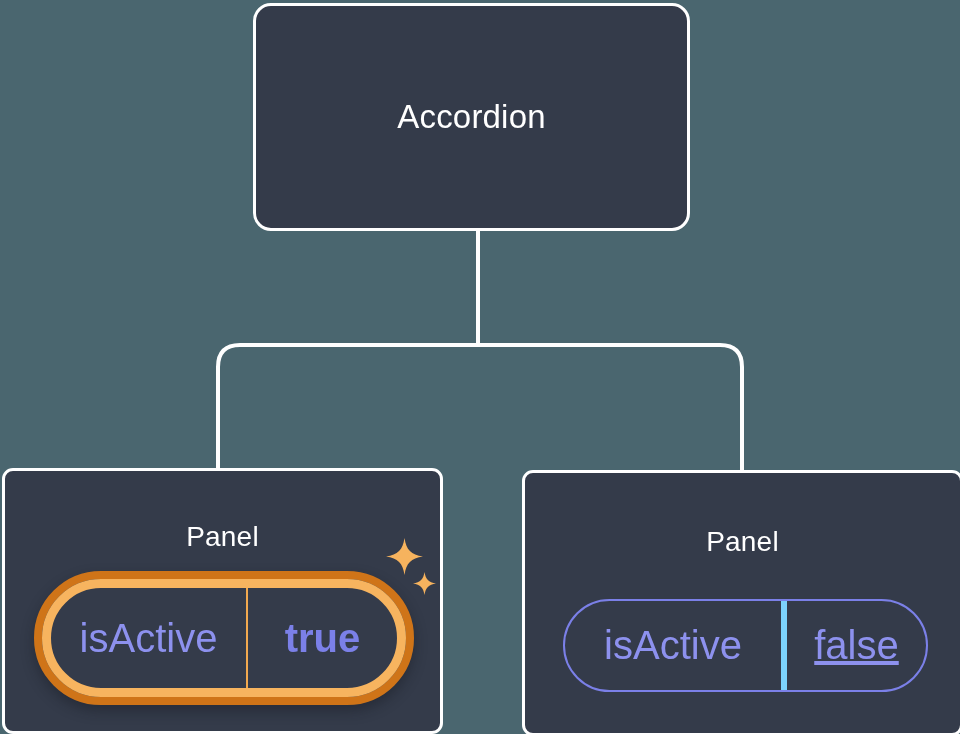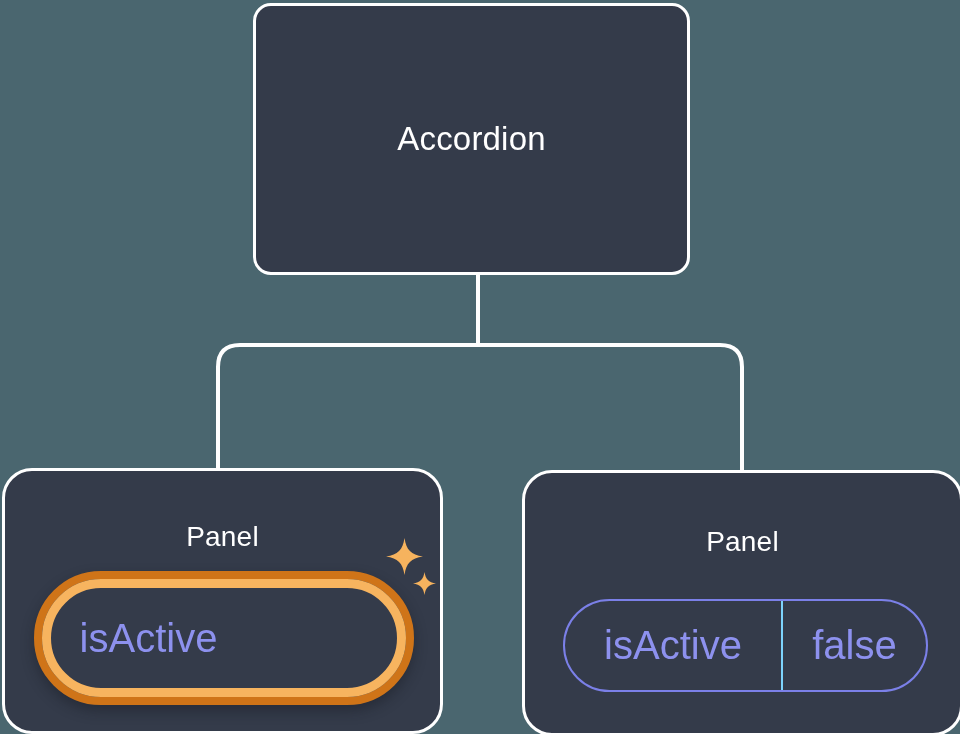--- a/index.html
+++ b/index.html
@@ -34,35 +34,35 @@
     position: absolute;
     background: #343b4a;
     border: 3px solid #ffffff;
     border-radius: 18px;
     box-sizing: border-box;
   }
   .node-root {
     left: 253px;
     top: 3px;
     width: 437px;
-    height: 272px;
+    height: 228px;
     display: flex;
     align-items: center;
     justify-content: center;
   }
   .node-title-root {
     color: #ffffff;
     font-size: 33px;
     letter-spacing: 0.2px;
   }
 
   .node-panel {
     width: 441px;
     height: 266px;
-    border-radius: 30px;
+    border-radius: 11px;
   }
   .panel-left  { left: 2px;   top: 468px; }
   .panel-right { left: 522px; top: 470px; }
 
   .panel-title {
     position: absolute;
     left: 0;
     right: 0;
     text-align: center;
     color: #ffffff;
@@ -90,21 +90,21 @@
   .pill-cell {
     display: flex;
     align-items: center;
     justify-content: center;
     box-sizing: border-box;
     color: #8d91ee;
     font-size: 40px;
     white-space: nowrap;
   }
   .pill-plain .pill-key   { width: 216px; }
-  .pill-plain .pill-value { flex: 1; border-left: 2px solid #7dd3fc; }
+  .pill-plain .pill-value { flex: 1; border-left: 6px solid #7dd3fc; text-decoration: underline; }
 
   
   .pill-highlight-wrap {
     position: absolute;
     left: 34px;
     top: 571px;
     width: 380px;
     height: 134px;
   }
   .pill-ring-outer {
@@ -162,20 +162,21 @@
   </div>
 
   <div class="node node-panel panel-left">
     <div class="panel-title">Panel</div>
   </div>
 
   <div class="pill-highlight-wrap">
     <div class="pill-ring-outer"></div>
     <div class="pill-ring-inner">
       <div class="pill-cell pill-key">isActive</div>
+      <div class="pill-cell pill-value pill-value-strong">true</div>
     </div>
   </div>
 
   <span class="sparkle sparkle-lg">
     <svg width="37" height="37" viewBox="0 0 32 32">
       <path d="M16 0 C17.6 10.4 21.6 14.4 32 16 C21.6 17.6 17.6 21.6 16 32 C14.4 21.6 10.4 17.6 0 16 C10.4 14.4 14.4 10.4 16 0 Z" fill="currentColor"></path>
     </svg>
   </span>
   <span class="sparkle sparkle-sm">
     <svg width="23" height="23" viewBox="0 0 32 32">

